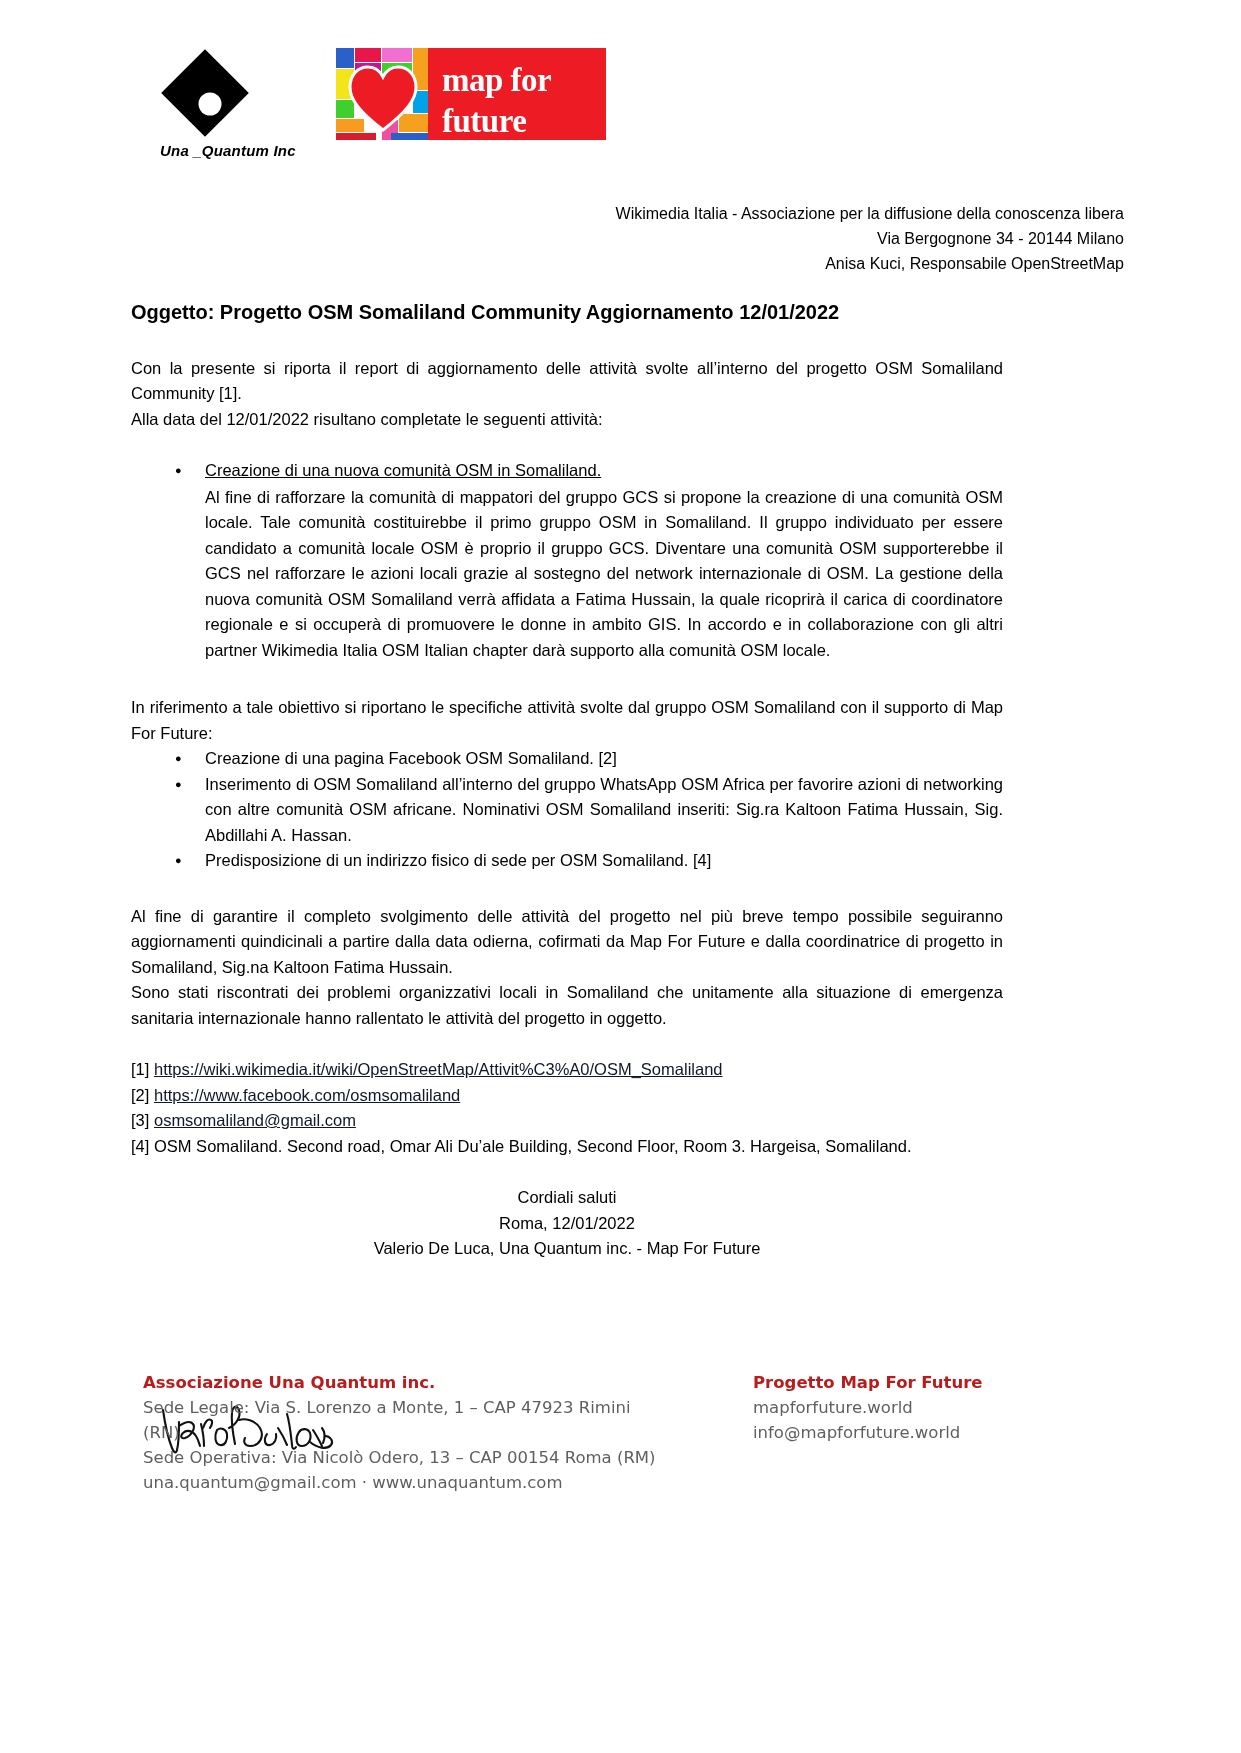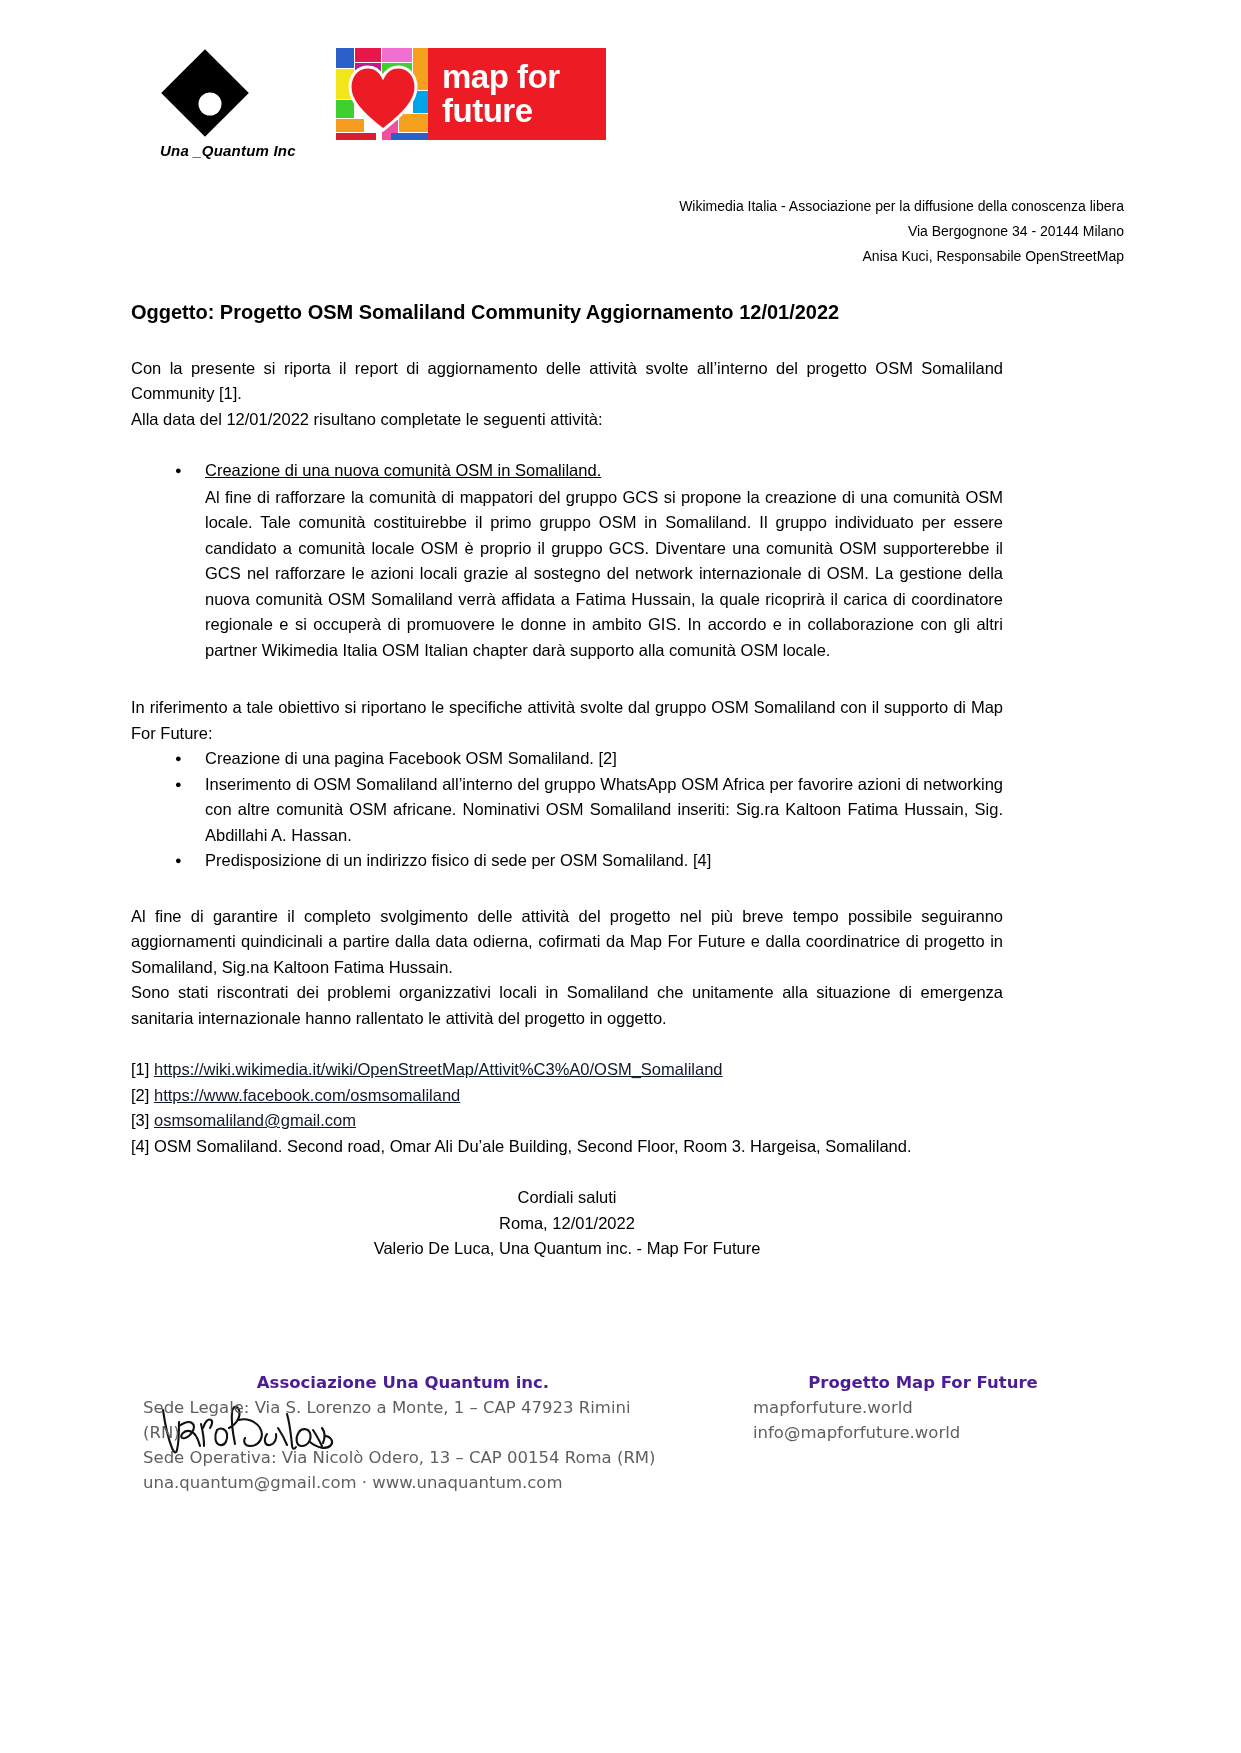--- a/index.html
+++ b/index.html
@@ -93,33 +93,33 @@
     top: 16px;
     width: 70px;
     height: 68px;
   }
   .mff-band {
     flex: 1;
     background: #ED1C24;
     color: #fff;
     font-weight: bold;
     font-size: 33px;
-    line-height: 34px;
+    line-height: 41px;
     padding: 12px 0 0 14px;
     letter-spacing: -0.5px;
-    font-family: Liberation Sans, sans-serif;
+    font-family: Liberation Serif, serif;
   }
 
   
   .addr {
     position: absolute;
     right: 117px;
-    top: 194px;
+    top: 201px;
     text-align: right;
-    font-size: 14px;
+    font-size: 16px;
     line-height: 25px;
   }
 
   
   .content {
     position: absolute;
     left: 131px;
     top: 300px;
     width: 872px;
     font-size: 16.5px;
@@ -196,23 +196,22 @@
     display: flex;
     gap: 90px;
     color: #5F5F5F;
     font-size: 16.5px;
     line-height: 25px;
     font-family: "DejaVu Sans", sans-serif;
   }
   .footer-left { width: 520px; }
   .footer-right { width: 340px; }
   .footer b {
-    color: #4c1d95;
+    color: #b91c1c;
     font-weight: bold;
-    text-align: center;
   }
   .footer .ftitle { display: block; }
 </style>
 </head>
 <body>
 
 <div class="page">
 
   <div class="logo-row">
 

